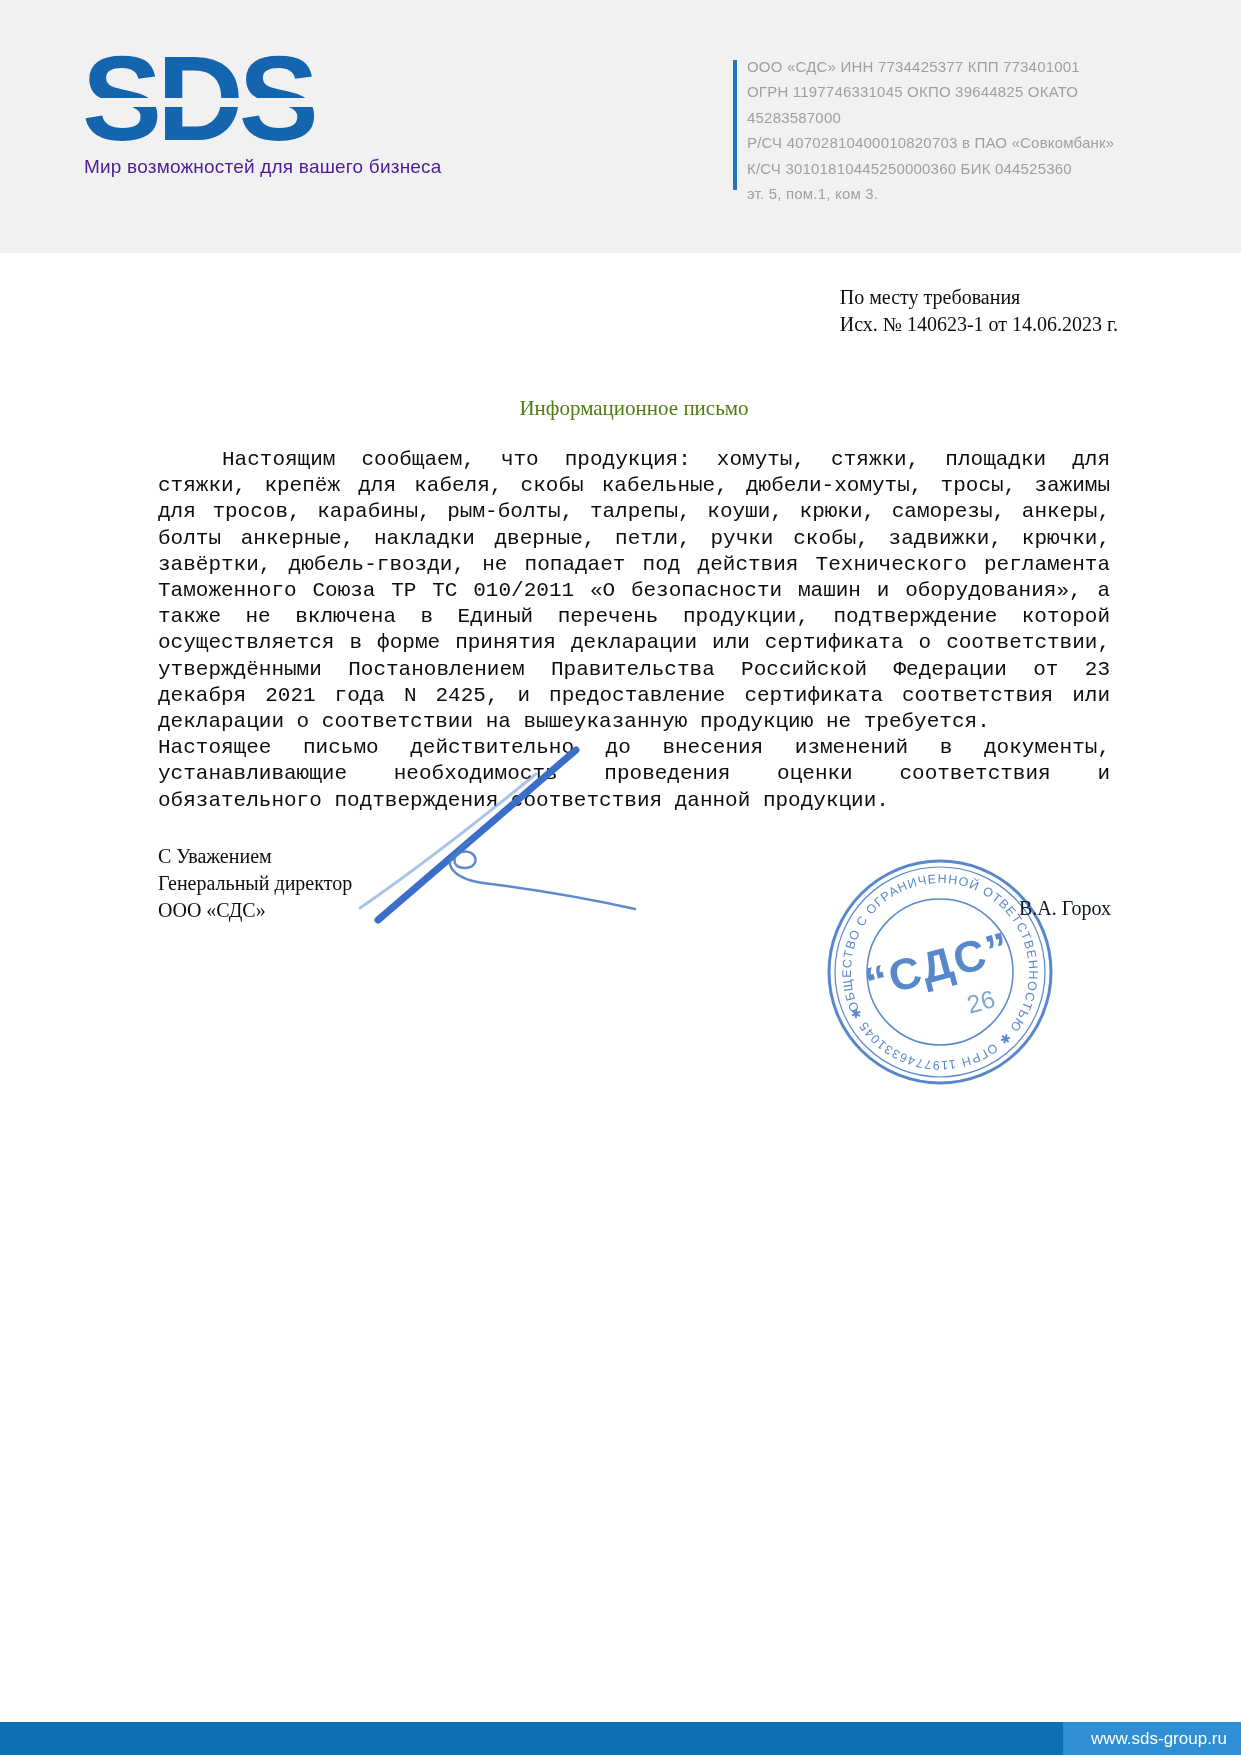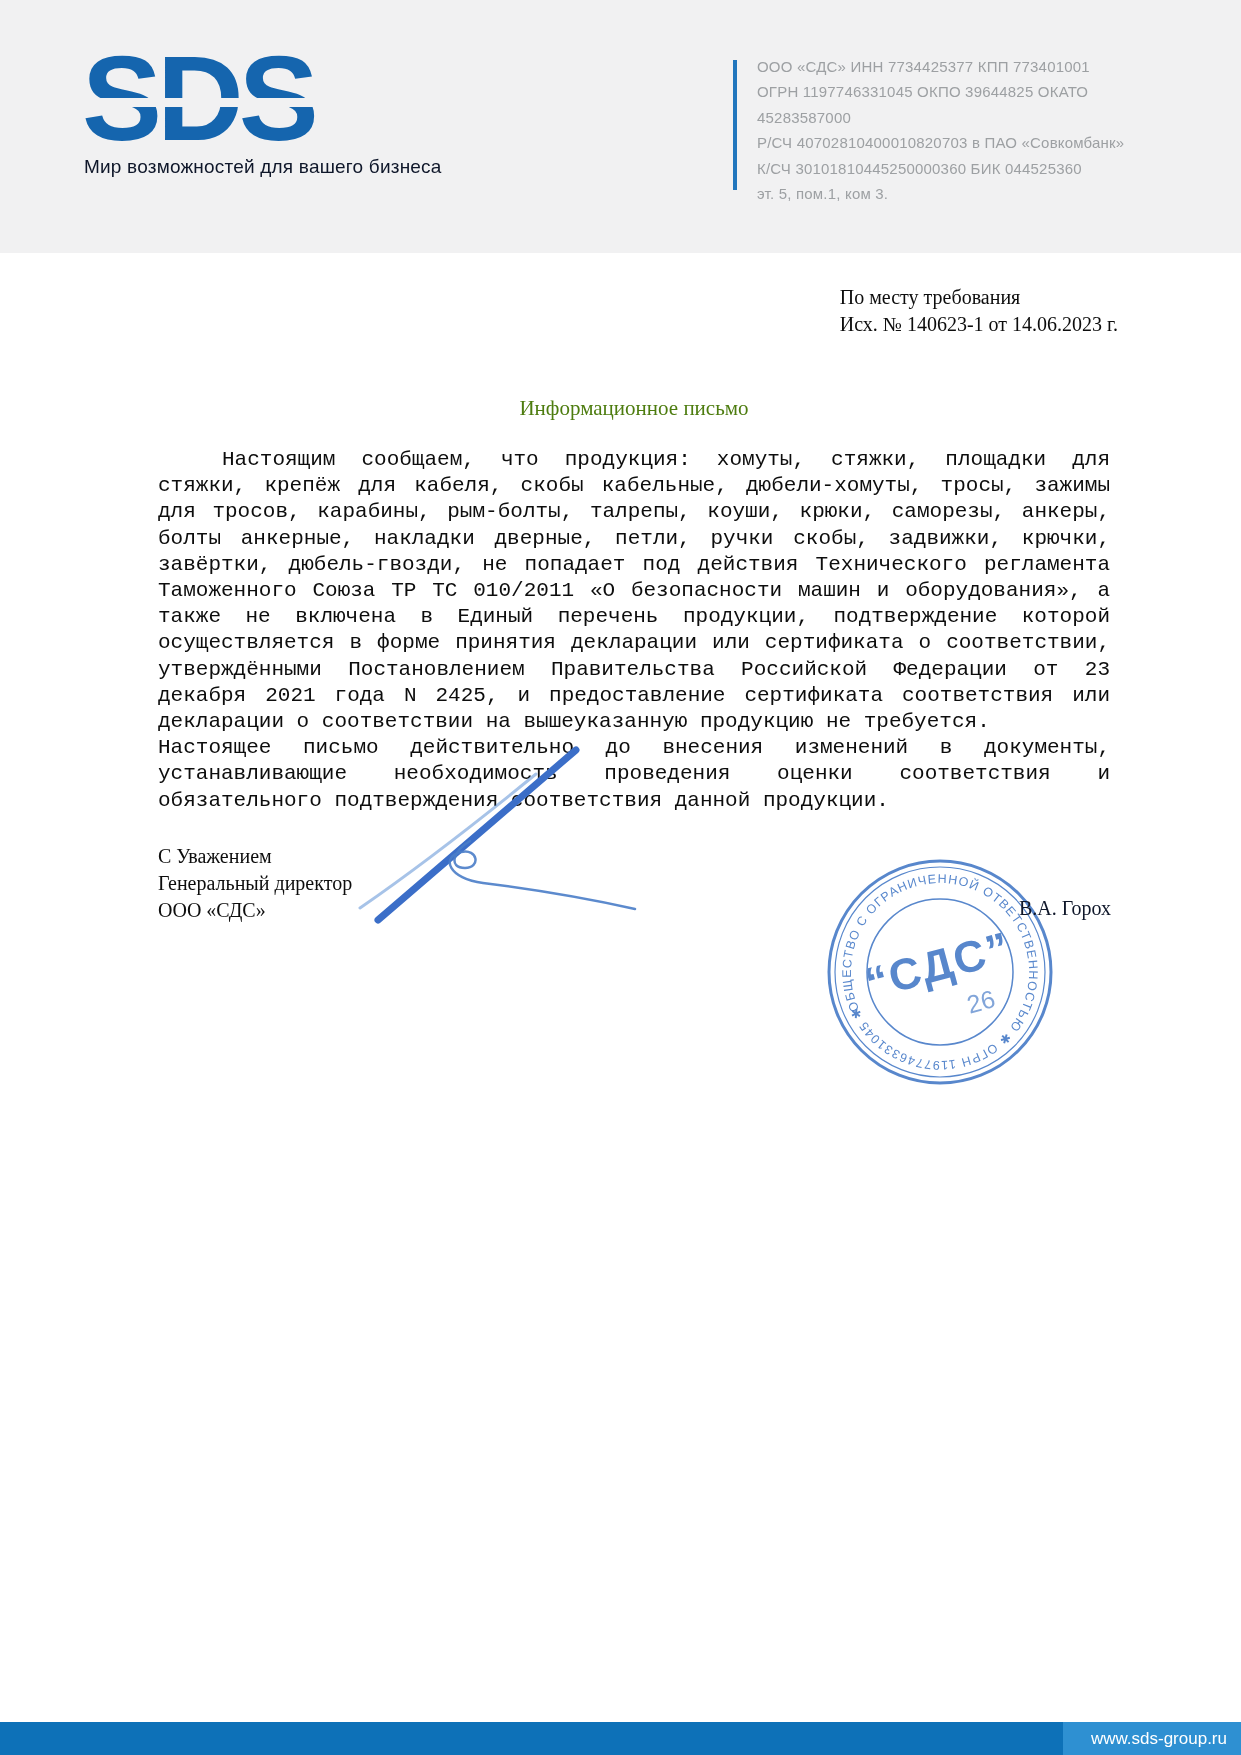--- a/index.html
+++ b/index.html
@@ -11,28 +11,27 @@
   
   .header-band{position:absolute;top:0;left:0;width:1241px;height:253px;background:#f1f1f2;}
   .logo-wrap{position:absolute;top:38px;left:82px;width:280px;height:160px;}
   .logo-text{
     font-family:"Liberation Sans", sans-serif;font-weight:bold;font-size:120px;line-height:1;
     color:#1565ae;letter-spacing:-5px;
   }
   .logo-stripe{position:absolute;left:-4px;top:60px;width:268px;height:9px;background:#f1f1f2;}
   .logo-tagline{
     position:absolute;left:2px;top:118px;width:360px;
-    font-family:"Liberation Sans", sans-serif;font-size:19px;color:#0f172a;letter-spacing:.2px;
+    font-family:"Liberation Sans", sans-serif;font-size:19px;color:#4c1d95;letter-spacing:.2px;
   }
   .req-rule{position:absolute;left:733px;top:60px;width:4px;height:130px;background:#2176bd;}
   .req-block{
     position:absolute;left:747px;top:54px;width:420px;
     font-family:"Liberation Sans", sans-serif;font-size:15px;line-height:25.4px;color:#9da0a3;
     letter-spacing:.2px;
-    margin-left:10px;
   }
   
   .recipient-block{
     position:absolute;right:123px;top:284px;text-align:left;
     font-size:20px;line-height:27px;color:#0d0d0d;
   }
   .letter-title{
     position:absolute;left:158px;top:396px;width:952px;text-align:center;
     font-size:21px;color:#4d7c0f;
   }

